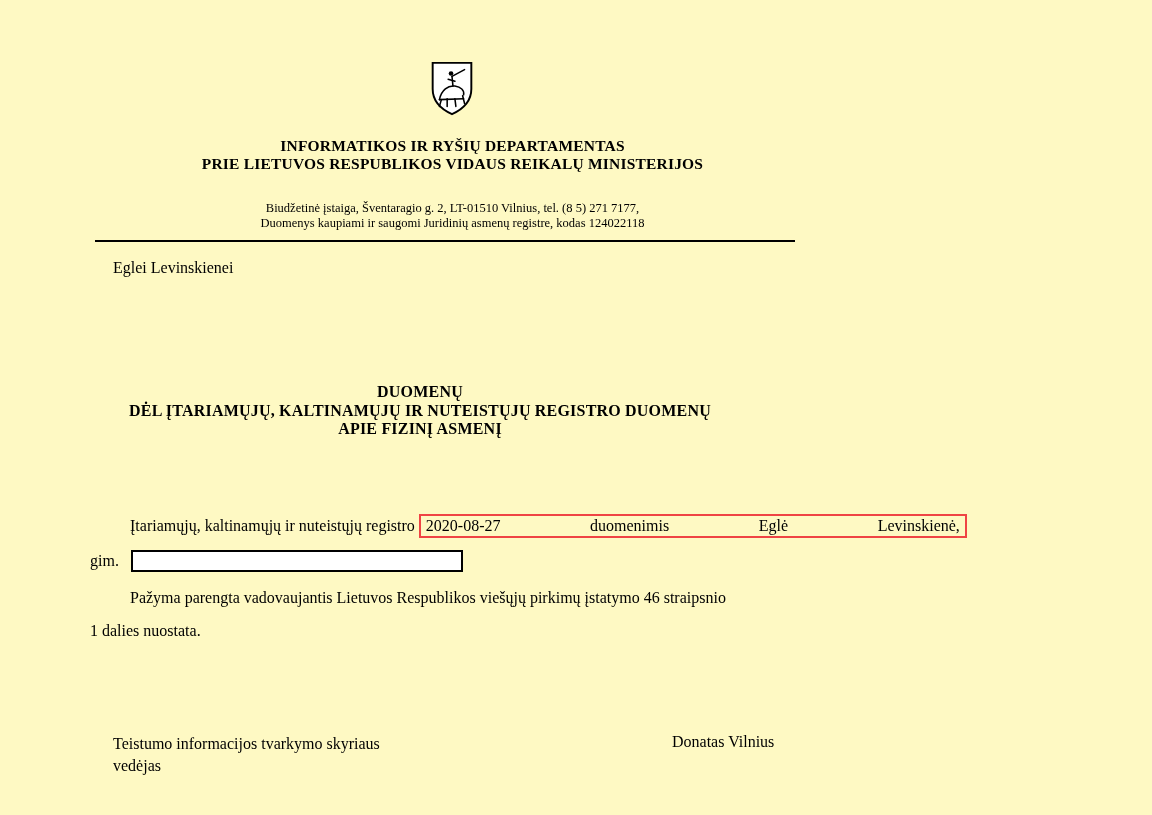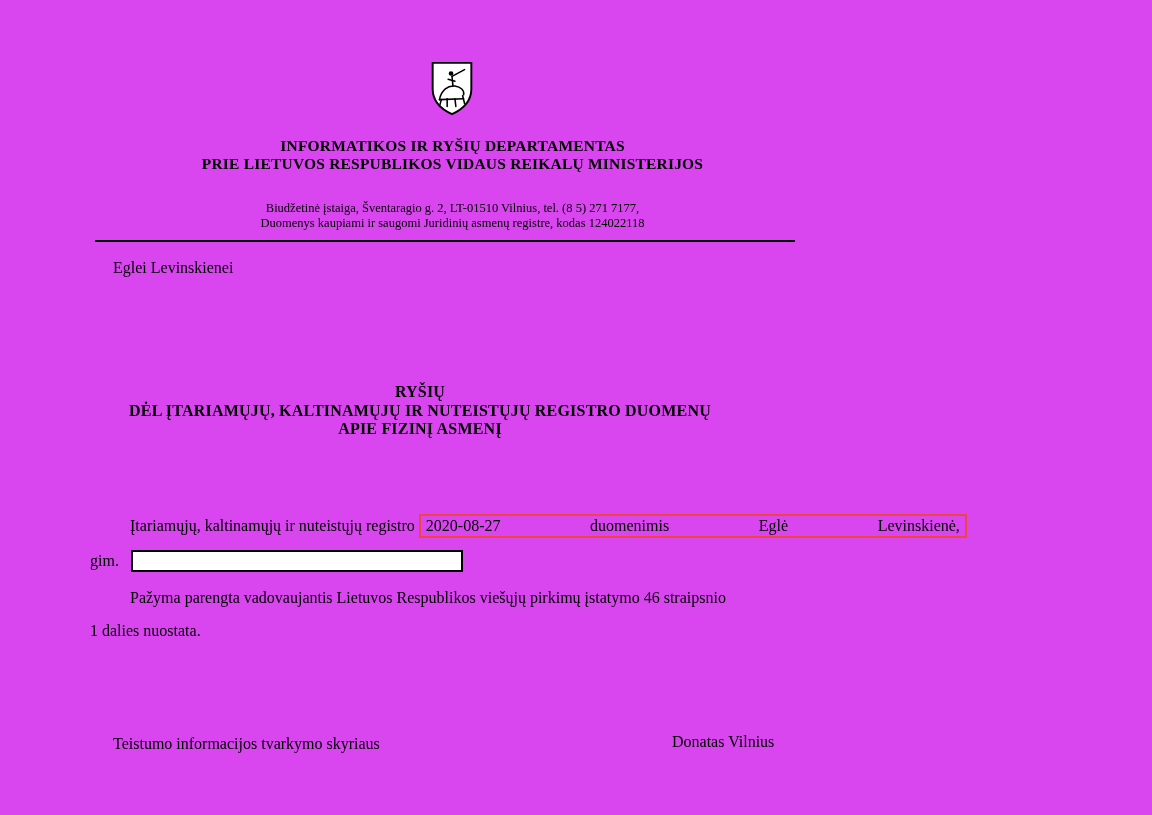--- a/index.html
+++ b/index.html
@@ -4,21 +4,21 @@
 <style>
   * { margin: 0; padding: 0; box-sizing: border-box; }
   html, body { background: #ffffff; }
   body {
     width: 1152px; height: 815px;
     font-family: "Liberation Serif", "DejaVu Serif", serif;
     color: #000;
     position: relative;
     overflow: hidden;
   }
-  .page { position: relative; width: 1152px; height: 815px; background: #d946ef; }
+  .page { position: relative; width: 1152px; height: 815px; background: #fef9c3; }
 
   .emblem { position: absolute; left: 423px; top: 60px; width: 58px; height: 58px; }
 
   .org-header {
     position: absolute; left: 0; top: 137px; width: 905px;
     text-align: center; font-weight: bold; font-size: 15.5px; line-height: 18px;
     letter-spacing: 0.2px;
   }
   .contact {
     position: absolute; left: 0; top: 201px; width: 905px;
@@ -87,37 +87,38 @@
   <div class="contact">
     <div>Biudžetinė įstaiga, Šventaragio g. 2, LT-01510 Vilnius, tel. (8 5) 271 7177,</div>
     <div>Duomenys kaupiami ir saugomi Juridinių asmenų registre, kodas 124022118</div>
   </div>
 
   <div class="rule"></div>
 
   <div class="recipient">Eglei Levinskienei</div>
 
   <div class="title">
-    <div>RYŠIŲ</div>
+    <div>DUOMENŲ</div>
     <div>DĖL ĮTARIAMŲJŲ, KALTINAMŲJŲ IR NUTEISTŲJŲ REGISTRO DUOMENŲ</div>
     <div>APIE FIZINĮ ASMENĮ</div>
   </div>
 
   <div class="bodyline p1l1">
     <span>Įtariamųjų, kaltinamųjų ir nuteistųjų registro</span>
     <span class="boxed"><span>2020-08-27 duomenimis Eglė Levinskienė,</span></span>
   </div>
 
   <div class="bodyline p1l2">
     <span>gim.</span>
     <span class="redbox"></span>
   </div>
 
   <div class="bodyline p2l1">Pažyma parengta vadovaujantis Lietuvos Respublikos viešųjų pirkimų įstatymo 46 straipsnio</div>
   <div class="bodyline p2l2">1 dalies nuostata.</div>
 
   <div class="sig-left">
     <div>Teistumo informacijos tvarkymo skyriaus</div>
+    <div>vedėjas</div>
   </div>
 
   <div class="sig-right">Donatas Vilnius</div>
 
 </div>
 
 </body></html>

